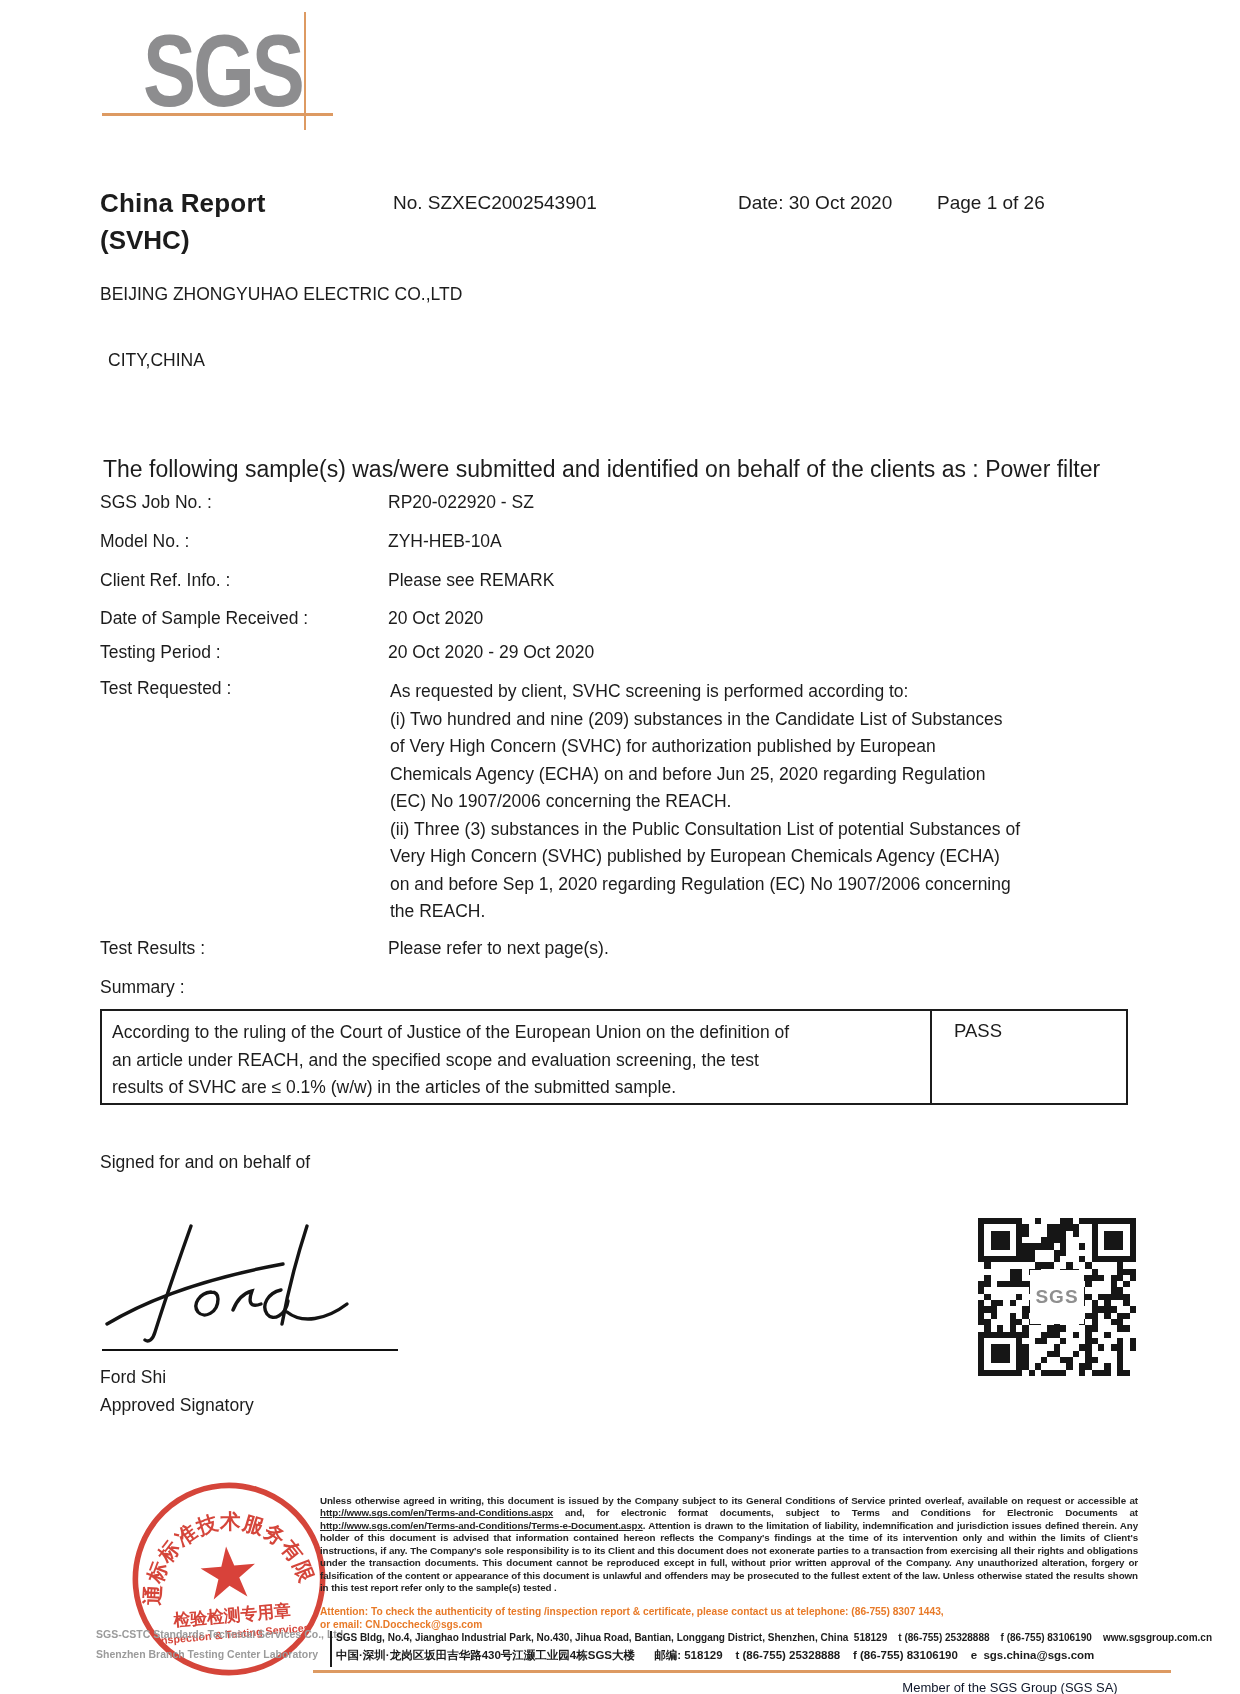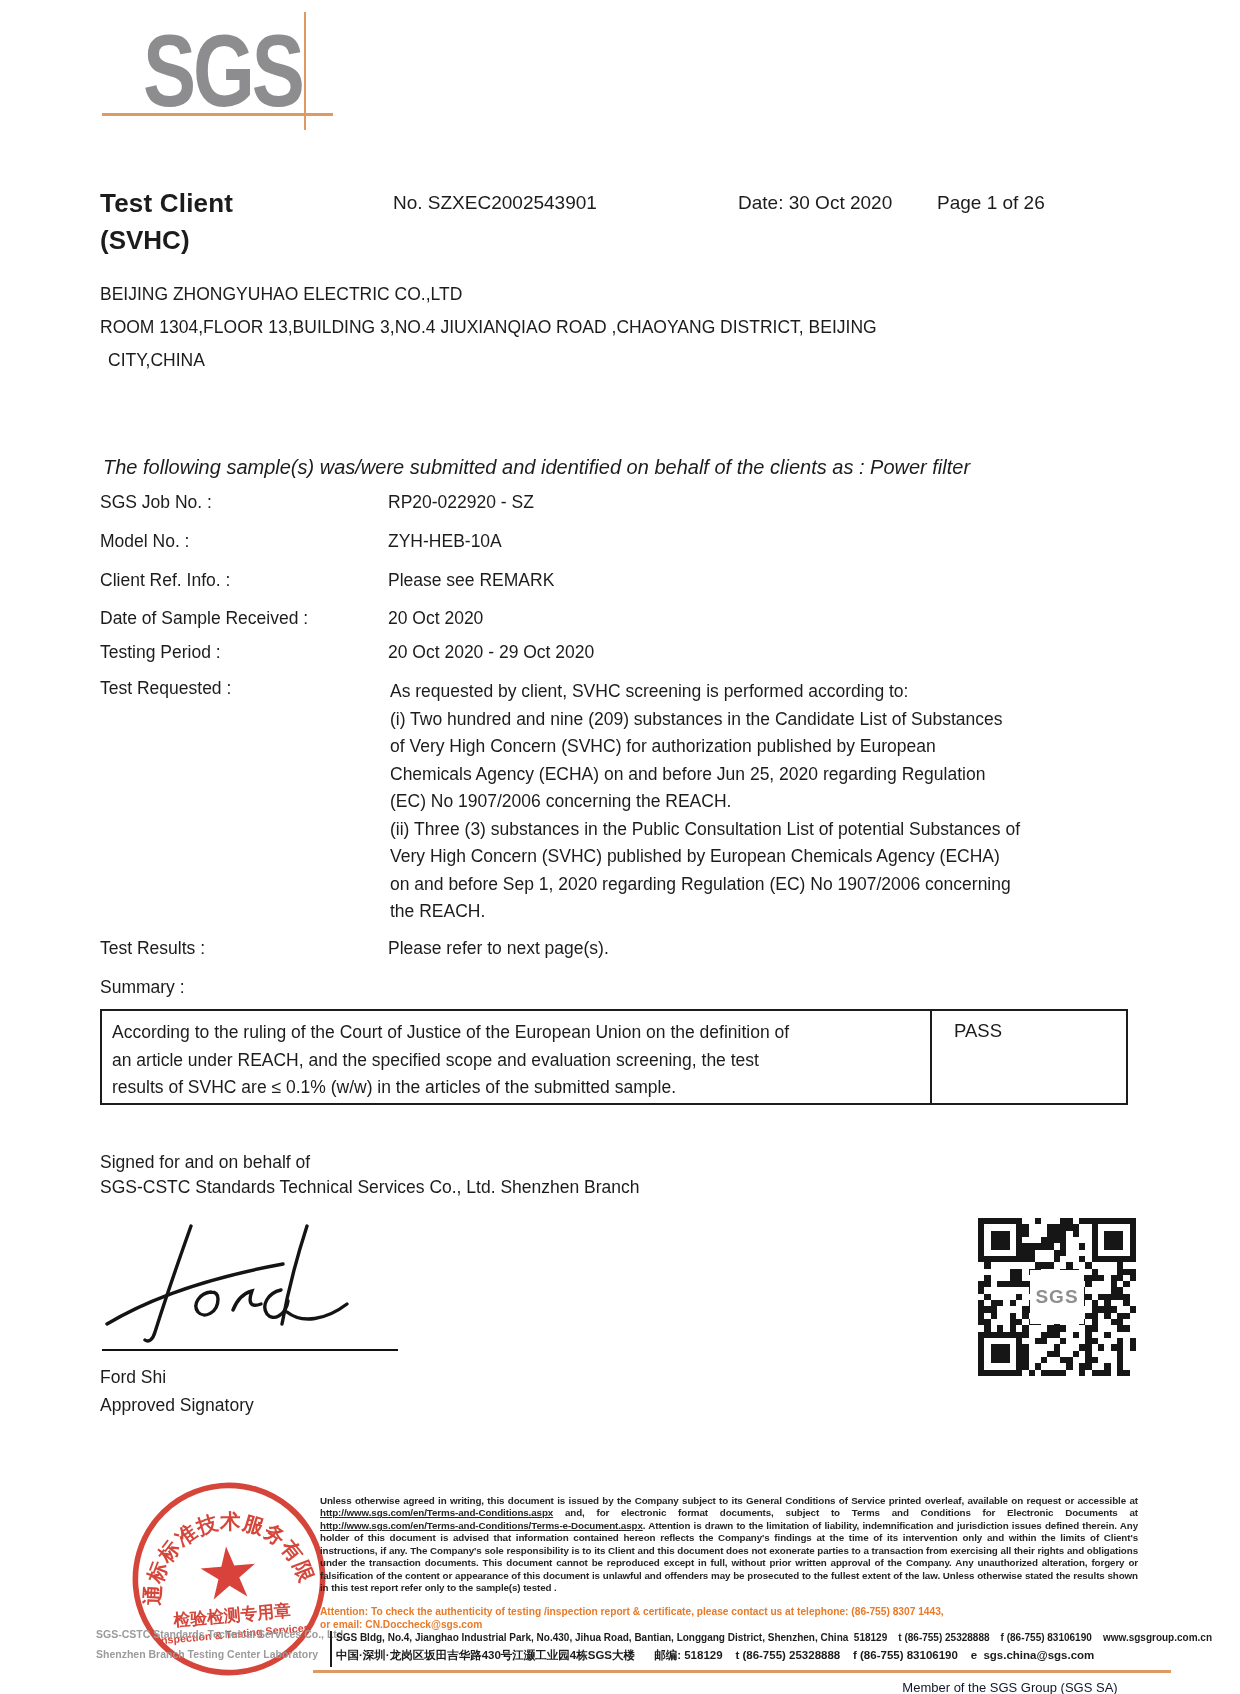--- a/index.html
+++ b/index.html
@@ -21,21 +21,21 @@
   .meta{top:180px;font-size:19px;}
   .meta-no{left:393px;}
   .meta-date{left:738px;}
   .meta-page{left:937px;}
   
   .client{font-size:17.5px;}
   .client-name{left:100px;top:272px;}
   .client-addr1{left:100px;top:305px;}
   .client-addr2{left:108px;top:338px;}
   
-  .intro{left:103px;top:444px;font-size:20px;font-style:italic;}
+  .intro{left:103px;top:444px;font-size:23px;}
   .flabel{left:100px;font-size:17.5px;}
   .fvalue{left:388px;font-size:17.5px;}
   .ml{white-space:pre-line;line-height:27.5px;}
   
   .summary-heading{left:100px;top:965px;font-size:17.5px;}
   .summary-box{left:100px;top:997px;width:1028px;height:96px;border:2px solid #1c1c1c;box-sizing:border-box;}
   .summary-text{left:112px;top:1007px;width:800px;font-size:17.5px;}
   .summary-divider{left:930px;top:997px;width:2px;height:96px;background:#1c1c1c;}
   .verdict{left:880px;top:1008px;width:196px;text-align:center;font-size:18.5px;}
   
@@ -74,28 +74,27 @@
 </style>
 </head>
 <body>
 
 <div class="page">
 
   <div class="abs logo">SGS</div>
   <div class="abs cross-v"></div>
   <div class="abs cross-h"></div>
 
-  <div class="abs title">Test Client</div>
+  <div class="abs title">China Report</div>
   <div class="abs subtitle">(SVHC)</div>
   <div class="abs meta meta-no">No. SZXEC2002543901</div>
   <div class="abs meta meta-date">Date: 30 Oct 2020</div>
   <div class="abs meta meta-page">Page 1 of 26</div>
 
   <div class="abs client client-name">BEIJING ZHONGYUHAO ELECTRIC CO.,LTD</div>
-  <div class="abs client client-addr1">ROOM 1304,FLOOR 13,BUILDING 3,NO.4 JIUXIANQIAO ROAD ,CHAOYANG DISTRICT, BEIJING</div>
   <div class="abs client client-addr2">CITY,CHINA</div>
 
   <div class="abs intro">The following sample(s) was/were submitted and identified on behalf of the clients as : Power filter</div>
 
   <div class="abs flabel" style="top:480px">SGS Job No. :</div>
   <div class="abs fvalue" style="top:480px">RP20-022920 - SZ</div>
 
   <div class="abs flabel" style="top:519px">Model No. :</div>
   <div class="abs fvalue" style="top:519px">ZYH-HEB-10A</div>
 
@@ -124,21 +123,20 @@
 
   <div class="abs summary-heading">Summary :</div>
   <div class="abs summary-box"></div>
   <div class="abs summary-text ml">According to the ruling of the Court of Justice of the European Union on the definition of
 an article under REACH, and the specified scope and evaluation screening, the test
 results of SVHC are ≤ 0.1% (w/w) in the articles of the submitted sample.</div>
   <div class="abs summary-divider"></div>
   <div class="abs verdict">PASS</div>
 
   <div class="abs signedfor" style="top:1140px">Signed for and on behalf of</div>
-  <div class="abs signedfor" style="top:1165px">SGS-CSTC Standards Technical Services Co., Ltd. Shenzhen Branch</div>
 
   <svg class="abs sig-svg" width="280" height="130" viewBox="0 0 280 130" fill="none">
     <g stroke="#141414" stroke-width="3.4" stroke-linecap="round" fill="none">
       <path d="M96,6 C86,34 72,74 60,112 C58,119 54,123 50,120"></path>
       <path d="M12,104 C52,80 112,58 188,44"></path>
       <path d="M116,72 C105,73 97,84 103,92 C109,99 123,93 123,79 C123,74 120,72 116,72"></path>
       <path d="M138,90 C142,80 149,73 157,71 C153,82 155,88 166,84"></path>
       <path d="M212,6 C201,40 192,76 187,104"></path>
       <path d="M186,70 C173,73 166,85 172,94 C178,102 191,95 193,81"></path>
       <path d="M192,92 C207,104 231,100 252,84"></path>

